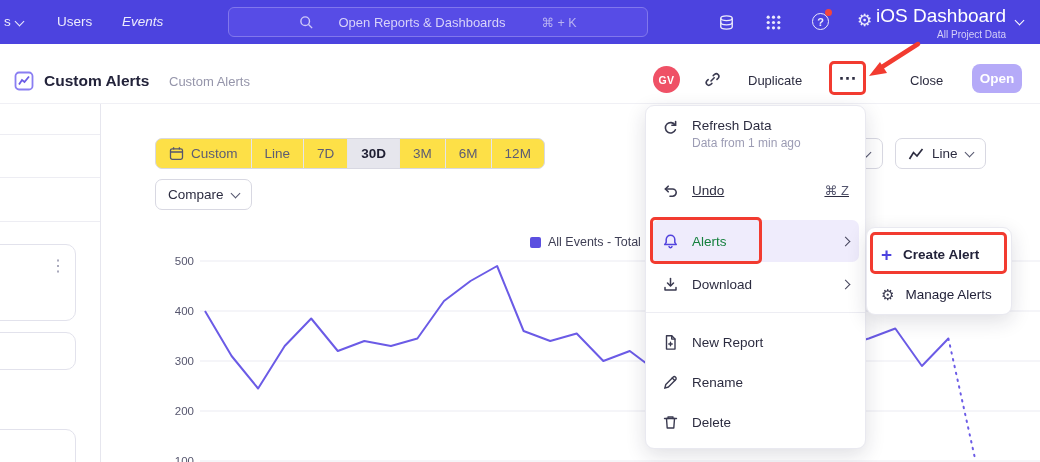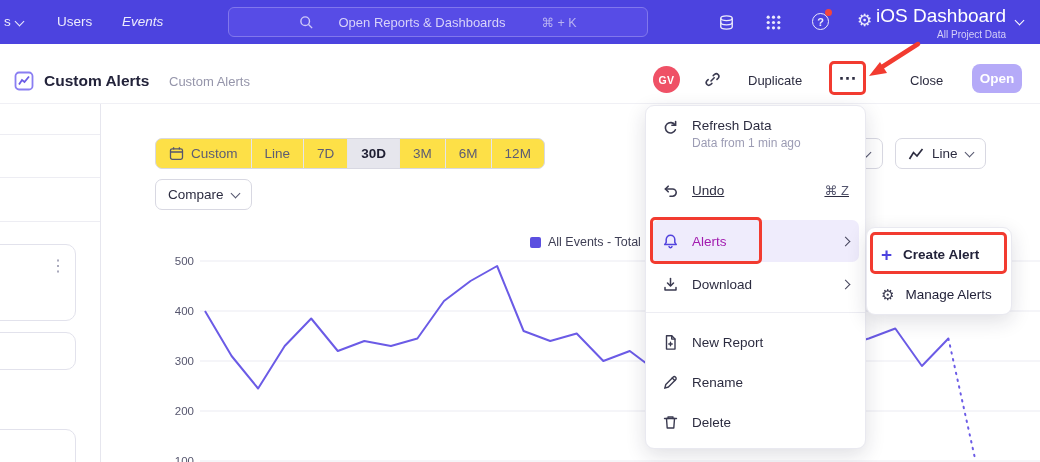--- a/index.html
+++ b/index.html
@@ -52,21 +52,21 @@
   .legend-label { font-size:12.5px; color:#3f3f55; }
 
   
   .menu { left:645px; top:105px; width:221px; height:344px; background:#fff; border:1px solid #e9e9f0; border-radius:9px; box-shadow:0 6px 20px rgba(25,25,60,.14); z-index:40; }
   .menu-row { position:absolute; left:0; right:0; display:flex; align-items:center; gap:13px; padding:0 16px; font-size:13.5px; color:#2c2c40; }
   .menu-icon { width:17px; height:17px; color:#3a3a50; flex:0 0 auto; display:flex; align-items:center; justify-content:center; }
   .menu-sub { font-size:12px; color:#9c9cb4; margin-top:3px; }
   .menu-shortcut { margin-left:auto; font-size:13px; color:#55566e; }
   .menu-chev { margin-left:auto; color:#44445c; }
   .menu-divider { position:absolute; left:0; right:0; height:1px; background:#ededf3; }
-  .menu-row.hl { left:6px; right:6px; background:#efecfc; border-radius:7px; color:#a21caf; padding:0 10px; font-weight:500; }
+  .menu-row.hl { left:6px; right:6px; background:#efecfc; border-radius:7px; color:#15803d; padding:0 10px; font-weight:500; }
   .menu-row.hl .menu-icon { color:#5243dd; }
 
   
   .submenu { left:866px; top:227px; width:146px; height:88px; background:#fff; border:1px solid #e9e9f0; border-radius:9px; box-shadow:0 6px 20px rgba(25,25,60,.14); z-index:45; }
   .submenu-row { position:absolute; left:0; right:0; display:flex; align-items:center; gap:11px; padding:0 14px; font-size:13.5px; color:#23233a; }
   .plus-glyph { font-size:19px; font-weight:600; color:#4c43df; line-height:1; }
   .gear-glyph { font-size:15px; color:#3a3a50; line-height:1; }
 
   
   .annot-rect { border:3px solid #f23b30; border-radius:5px; pointer-events:none; z-index:50; }

